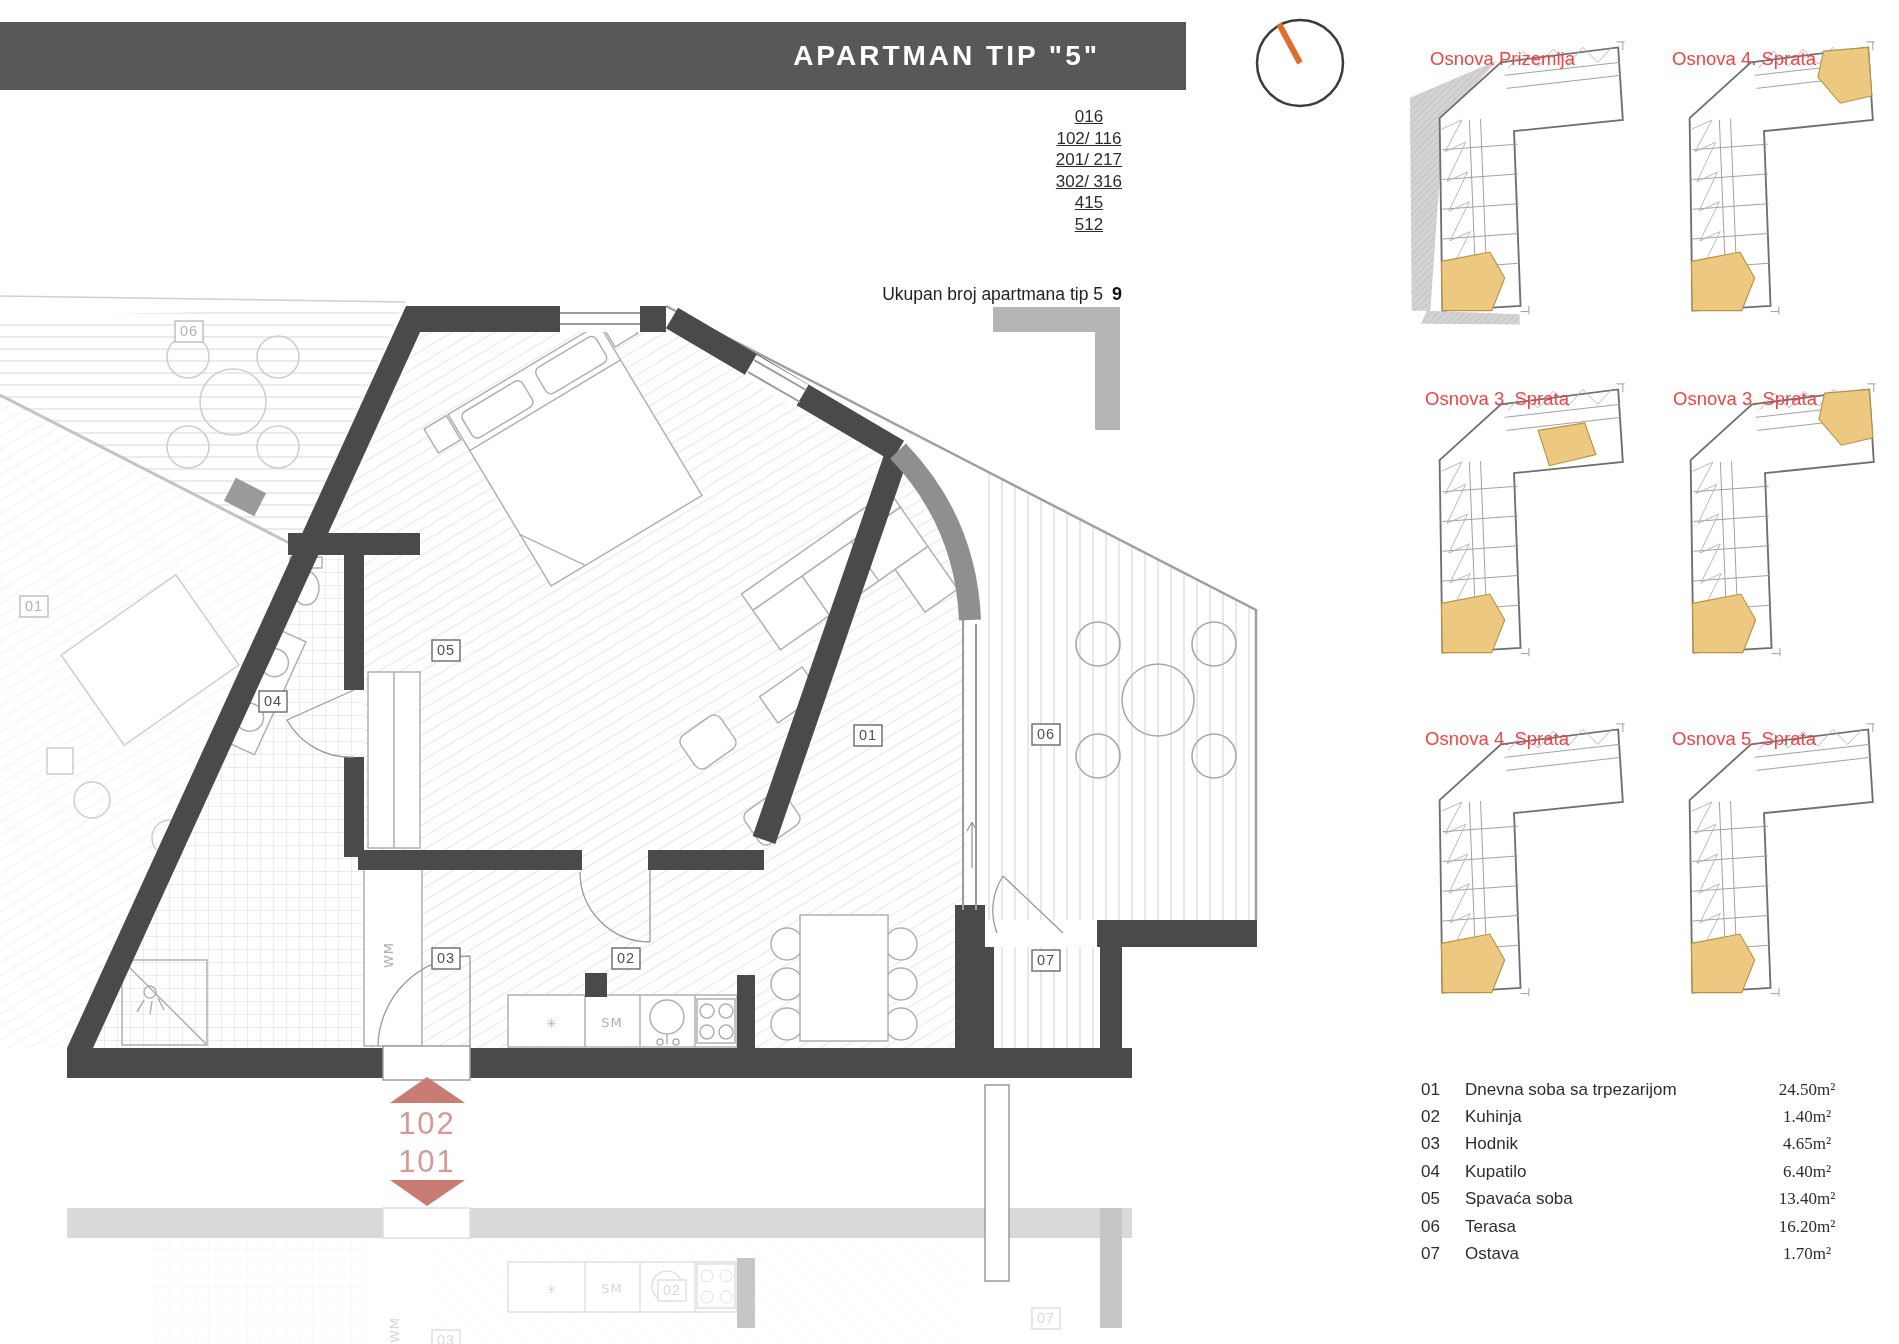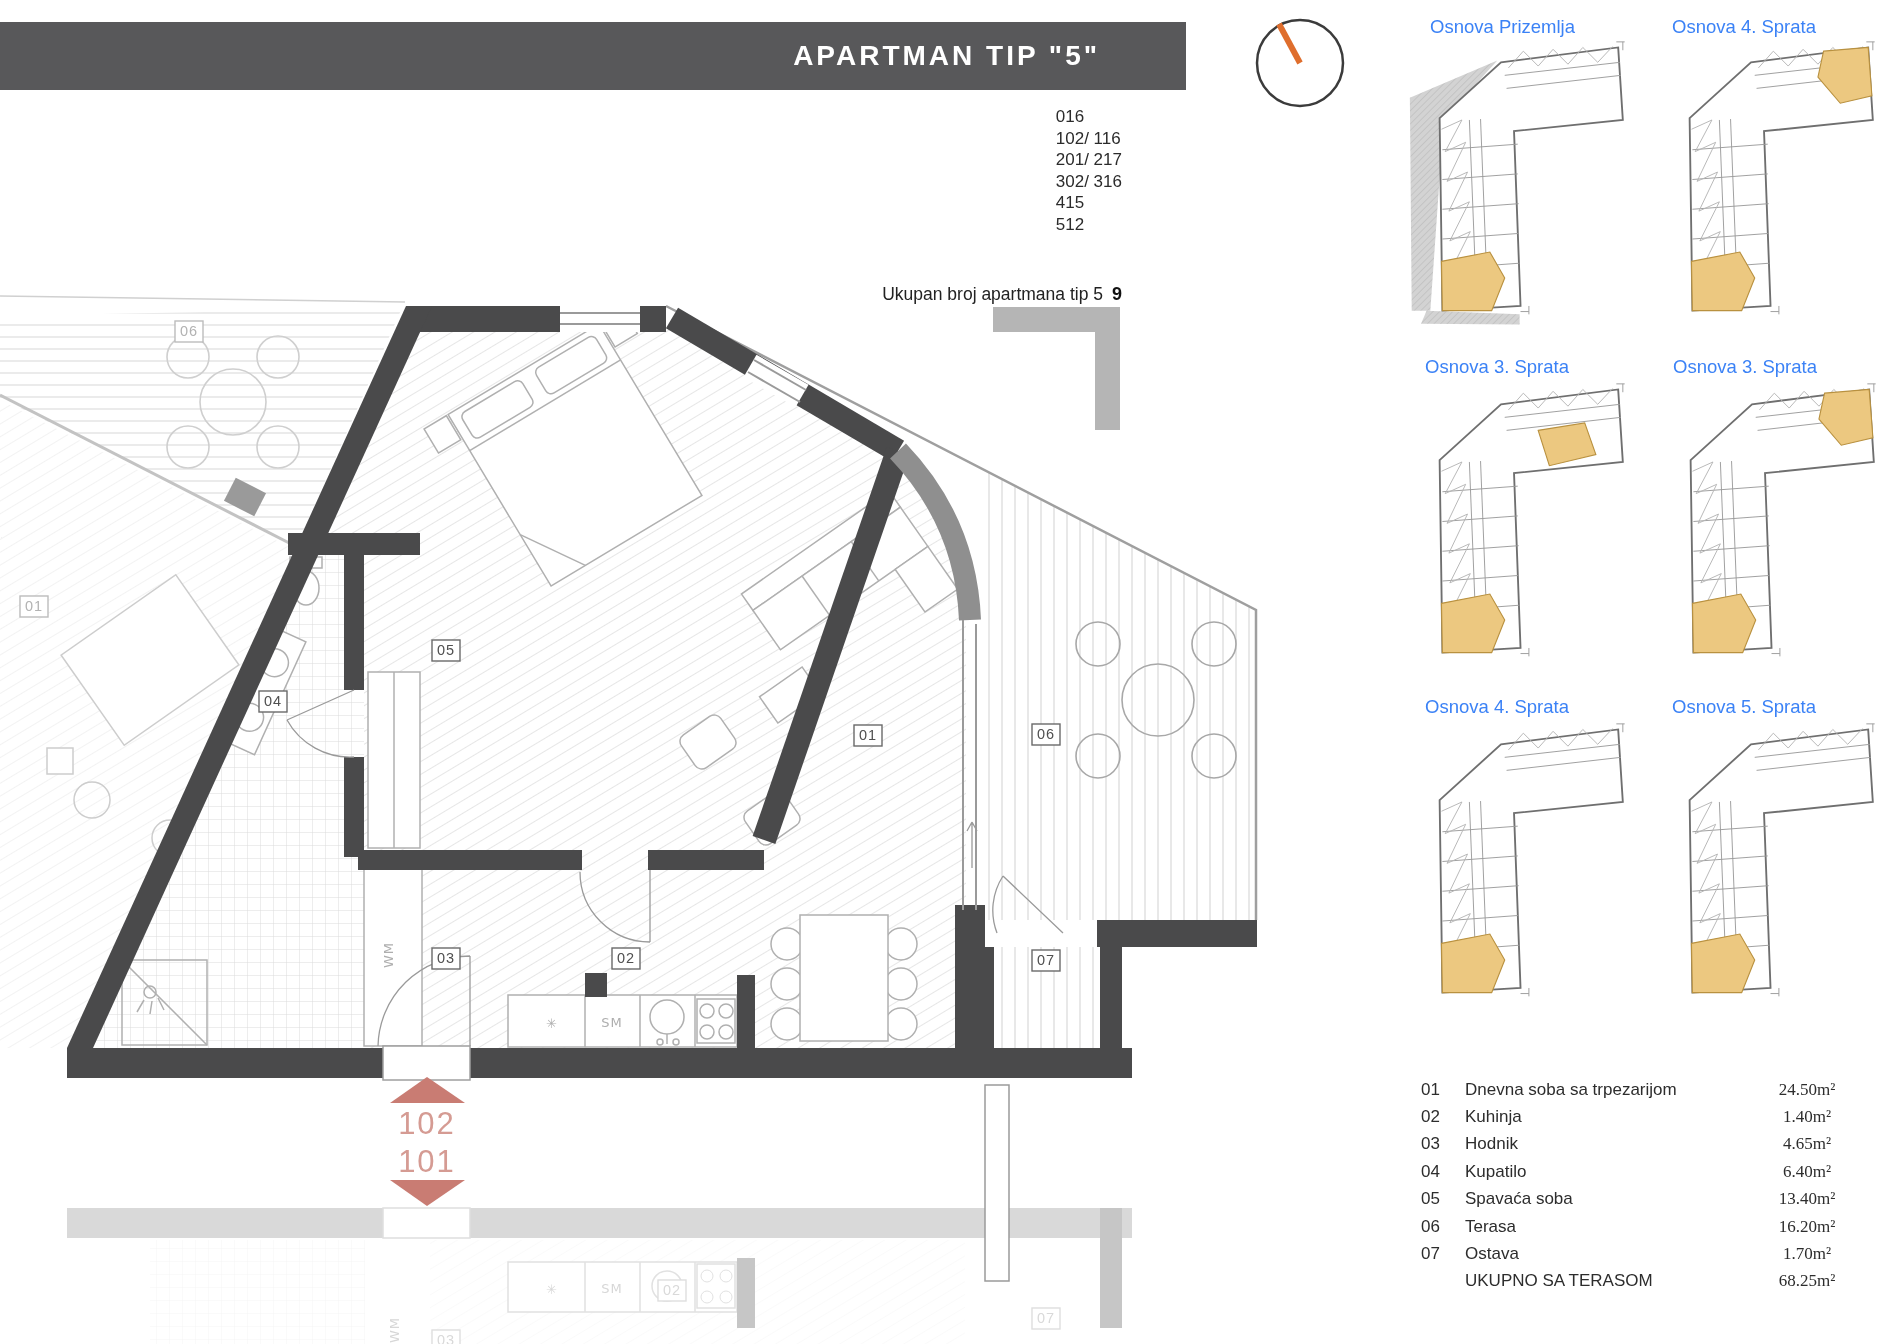--- a/index.html
+++ b/index.html
@@ -6,24 +6,24 @@
     --header-bg:#58585a; --wall:#4a4a4b; --accent-orange:#df6e2d;
     --highlight-yellow:#ecc880; --salmon:#c97c73; --salmon-text:#d59b93; --gray-bracket:#b5b5b5;
   }
   html,body{margin:0;padding:0;background:#fff;}
   body{width:1899px;height:1344px;font-family:"Liberation Sans",sans-serif;color:#2a2a2a;}
   .stage{position:relative;width:1899px;height:1344px;overflow:hidden;background:#fff;}
   #plansvg{position:absolute;left:0;top:0;}
   .hdr{position:absolute;left:0;top:22px;width:1186px;height:68px;background:var(--header-bg);
        color:#fff;font-size:28px;font-weight:bold;letter-spacing:3px;line-height:68px;
        text-align:right;padding-right:86px;box-sizing:border-box;}
-  .units{position:absolute;top:106px;right:777px;text-align:left;font-size:17px;line-height:21.5px;color:#2b2b2b;}
+  .units{position:absolute;top:106px;right:777px;text-align:center;font-size:17px;line-height:21.5px;color:#2b2b2b;text-decoration:underline;}
   .summary{position:absolute;top:284px;right:777px;font-size:17.5px;color:#222;display:flex;gap:9px;align-items:baseline;}
   .summary .v{font-weight:bold;font-size:18px;color:#111;}
-  .flabel{position:absolute;font-size:18.5px;color:#3b82f6;white-space:nowrap;}
+  .flabel{position:absolute;font-size:18.5px;color:#ef4444;white-space:nowrap;margin-top:32px;}
   .legend{position:absolute;left:1421px;top:1076px;width:436px;font-size:17px;color:#2d2d2d;}
   .lrow{display:flex;height:27.4px;align-items:center;}
   .lrow .n{width:44px;}
   .lrow .nm{flex:1;}
   .lrow .ar{width:100px;text-align:center;font-family:Liberation Serif, serif;}
   
   .wall{fill:var(--wall);}
   .furn{stroke:#b0b0b0;fill:#fff;stroke-width:1.5;}
   .furnl{stroke:#b0b0b0;fill:none;stroke-width:1.5;}
   .arc{stroke:#9a9a9a;fill:none;stroke-width:1.3;}
@@ -426,20 +426,15 @@
   <div class="lrow">
         <span class="n">06</span>
         <span class="nm">Terasa</span>
         <span class="ar">16.20m²</span>
       </div>
   <div class="lrow">
         <span class="n">07</span>
         <span class="nm">Ostava</span>
         <span class="ar">1.70m²</span>
       </div>
-  <div class="lrow">
-        <span class="n"></span>
-        <span class="nm">UKUPNO SA TERASOM</span>
-        <span class="ar">68.25m²</span>
-      </div>
 </div>
 
 </div>
 
 </body></html>

